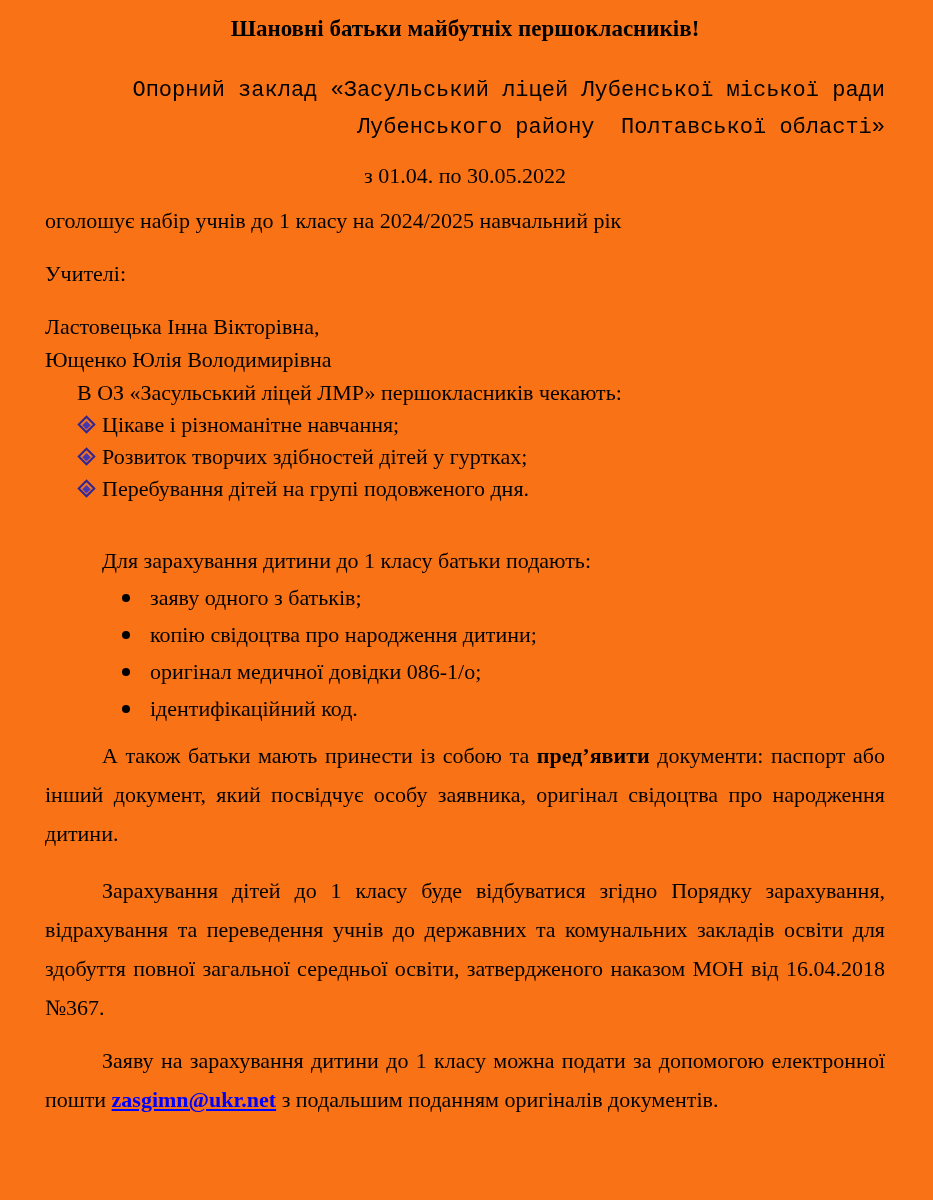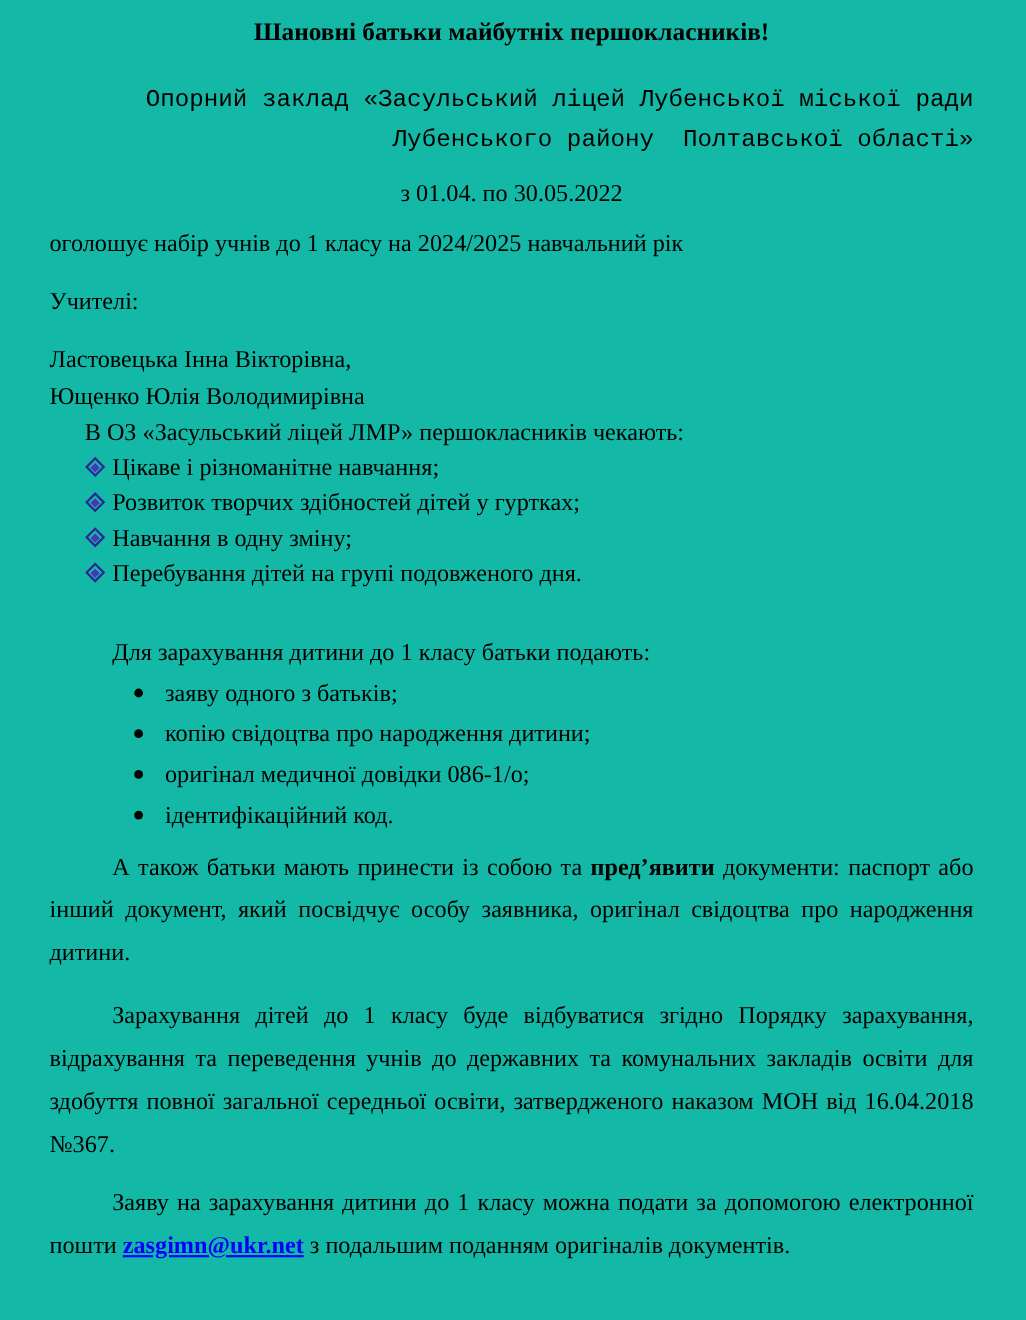--- a/index.html
+++ b/index.html
@@ -1,19 +1,19 @@
 <!DOCTYPE html>
 <html lang="uk" style="--diamond-outer: #2e2596; --diamond-inner: #4638b4; --link-color: #0000ff;"><head>
 <meta charset="utf-8">
 <style>
   html, body { margin:0; padding:0; background:#ffffff; }
   .page {
     width:933px; height:1200px; box-sizing:border-box;
     padding:14px 48px 0 45px;
-    background:#14b8a6; color:#000000;
+    background:#f97316; color:#000000;
     font-family:"Liberation Serif", serif;
     font-size:22px; overflow:hidden;
   }
   .title {
     text-align:center; font-weight:bold; font-size:23px;
     line-height:30px; margin:0 0 28px 0;
   }
   .org-line { text-align:right; line-height:37px; white-space:pre-wrap;font-family:Liberation Mono, monospace; }
   .org-block { margin-bottom:11px; }
   .date-line { text-align:center; line-height:37px; margin-bottom:8px; }
@@ -77,24 +77,20 @@
     <li>
       <span class="diamond-icon"></span>
       <span>Цікаве і різноманітне навчання;</span>
     </li>
     <li>
       <span class="diamond-icon"></span>
       <span>Розвиток творчих здібностей дітей у гуртках;</span>
     </li>
     <li>
       <span class="diamond-icon"></span>
-      <span>Навчання в одну зміну;</span>
-    </li>
-    <li>
-      <span class="diamond-icon"></span>
       <span>Перебування дітей на групі подовженого дня.</span>
     </li>
   </ul>
 
   <div class="docs-intro">Для зарахування дитини до 1 класу батьки подають:</div>
 
   <ul class="docs-list">
     <li>
       <span class="dot-icon"></span>
       <span>заяву одного з батьків;</span>

